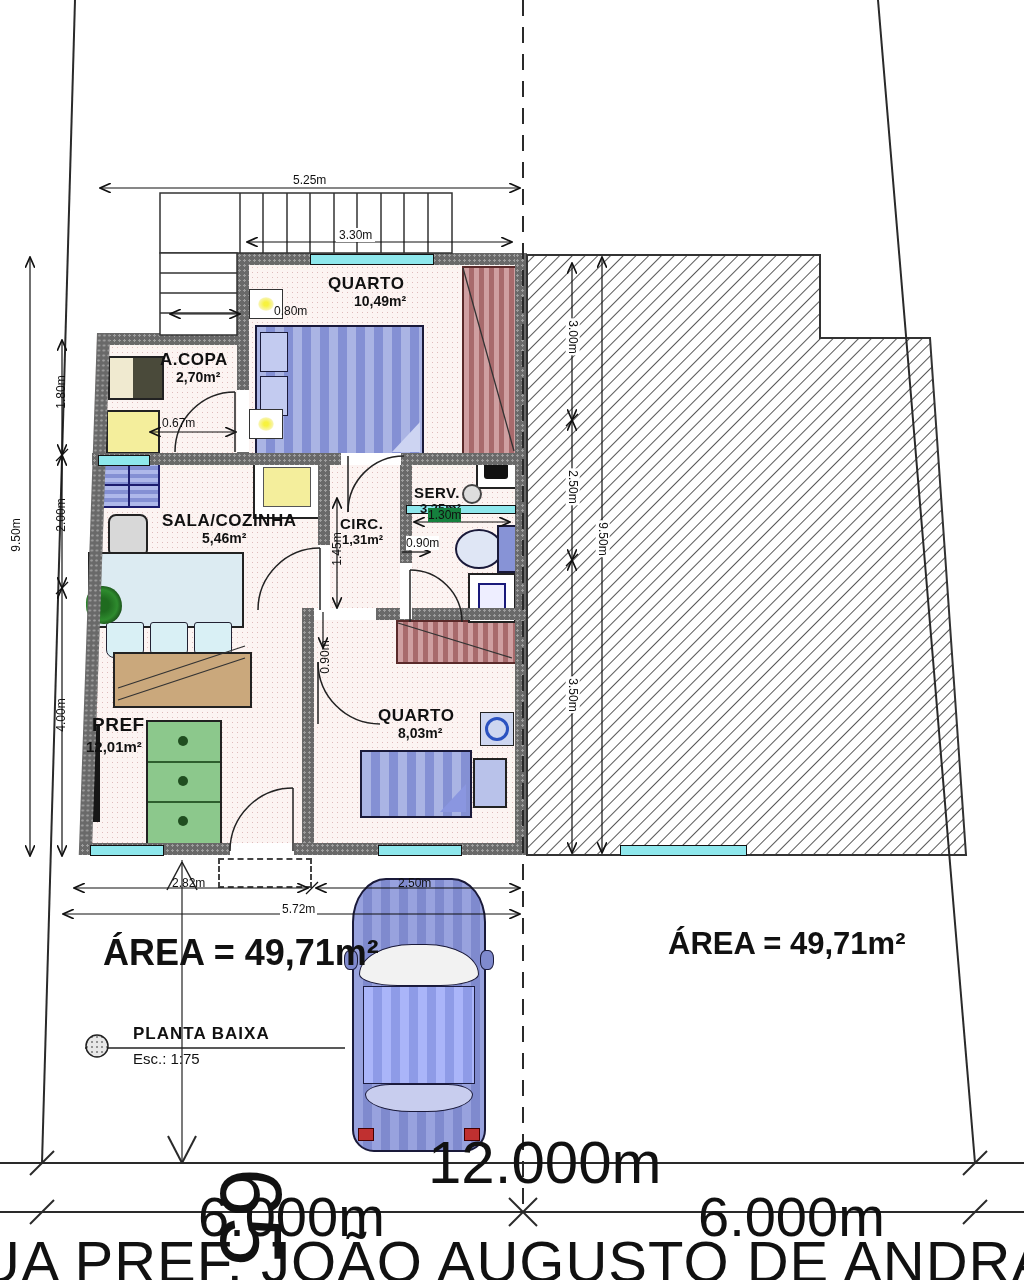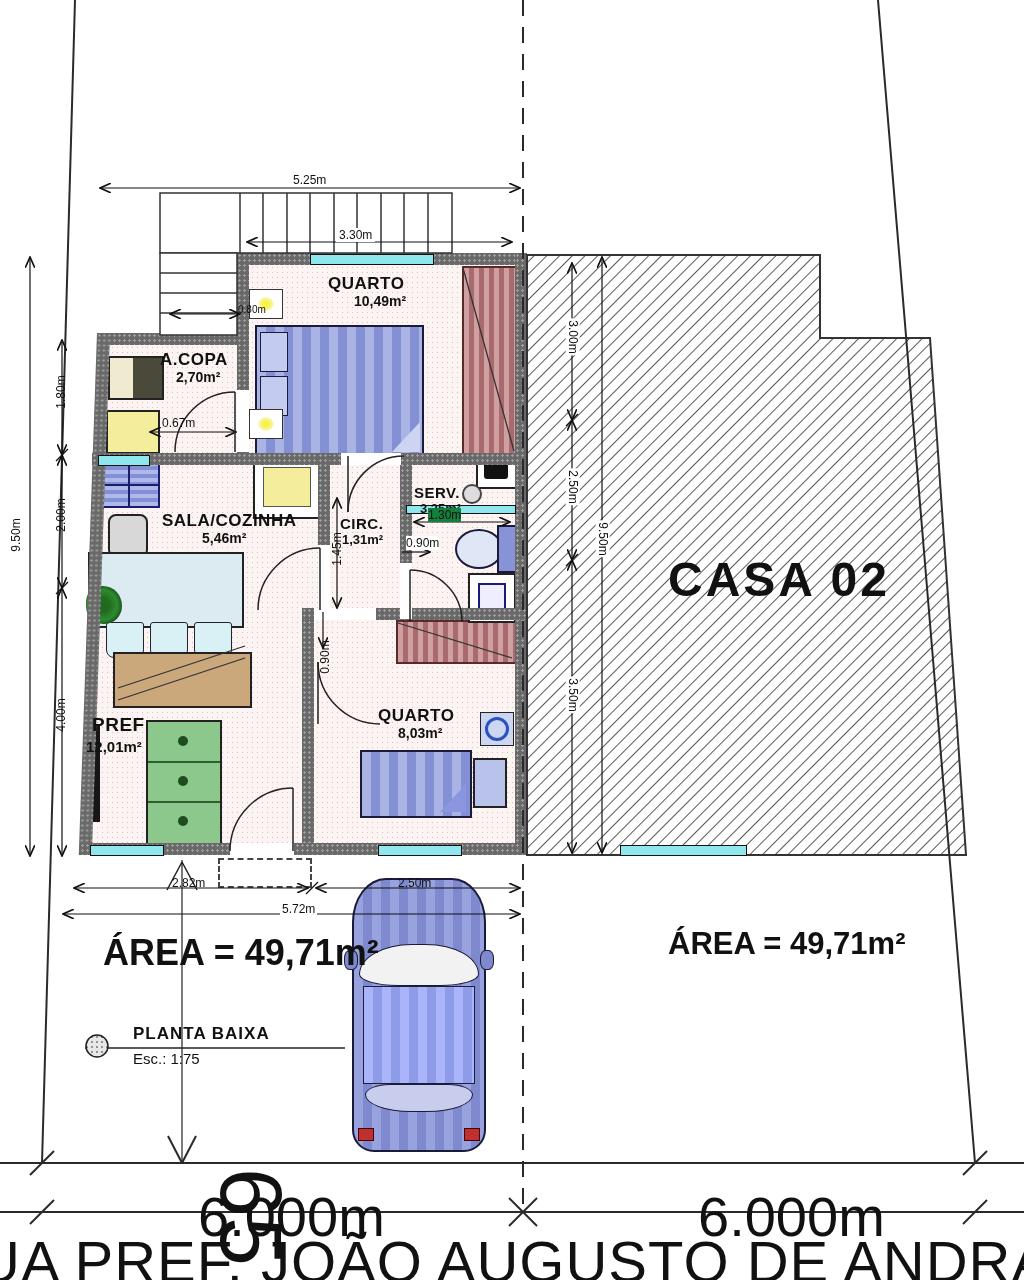--- a/index.html
+++ b/index.html
@@ -11,21 +11,21 @@
          background-image:radial-gradient(#dfbcbc 0.7px,transparent 1px);background-size:5px 5px;
          clip-path:polygon(237px 253px,527px 253px,527px 855px,80px 855px,97px 333px,237px 333px);z-index:1;}
   .wall{background-color:#696969;background-image:radial-gradient(circle,#9d9d9d 1px,transparent 1.4px);
         background-size:5px 5px;z-index:3;}
   .gap{background:#fff;z-index:4;}
   .win{background:#8ee7ec;border:1px solid #111;z-index:6;}
   svg.lines{left:0;top:0;z-index:5;}
   .furn{z-index:2;}
   .txt{z-index:7;white-space:nowrap;}
   .dim{font-size:12px;color:#111;}
-  .dimxs{font-size:10px;}
+  .dimxs{font-size:12px;margin-left:36px;}
   .rot{transform:rotate(-90deg);transform-origin:center;}
   .rotr{transform:rotate(90deg);transform-origin:center;}
   .onhatch{background:#fff;padding:0 2px;}
   .rname{font-weight:700;font-size:17px;letter-spacing:0.5px;}
   .rarea{font-weight:700;font-size:14px;}
   .big-label{font-weight:700;font-size:48px;letter-spacing:3px;}
   .area-lab{font-weight:700;font-size:36px;}
   .area-lab2{font-weight:700;font-size:31px;}
   .cap-t{font-weight:700;font-size:17px;letter-spacing:1px;}
   .cap-s{font-size:15px;}
@@ -289,26 +289,26 @@
   <div class="abs txt dim" style="left:162px;top:416px;">0.67m</div>
   <div class="abs txt dimxs" style="left:238px;top:304px;">0.80m</div>
   <div class="abs txt dim rot" style="left:320px;top:542px;">1.45m</div>
   <div class="abs txt dim" style="left:406px;top:536px;background:#fff;">0.90m</div>
   <div class="abs txt dim" style="left:428px;top:508px;background:#15803d;">1.30m</div>
   <div class="abs txt dim rot" style="left:308px;top:650px;">0.90m</div>
   <div class="abs txt dim" style="left:172px;top:876px;">2.82m</div>
   <div class="abs txt dim" style="left:398px;top:876px;">2.50m</div>
   <div class="abs txt dim" style="left:280px;top:902px;background:#fff;padding:0 2px;">5.72m</div>
 
-  <div class="abs txt big-label" style="left:668px;top:552px;">CASA 02</div>
   <div class="abs txt area-lab" style="left:103px;top:932px;">ÁREA = 49,71m²</div>
   <div class="abs txt area-lab2" style="left:668px;top:926px;">ÁREA = 49,71m²</div>
 
   <div class="abs txt cap-t" style="left:133px;top:1024px;">PLANTA BAIXA</div>
   <div class="abs txt cap-s" style="left:133px;top:1050px;">Esc.: 1:75</div>
 
+  <div class="abs txt lot-big" style="left:428px;top:1128px;">12.000m</div>
   <div class="abs txt lot-mid" style="left:198px;top:1184px;">6.000m</div>
   <div class="abs txt lot-mid" style="left:698px;top:1184px;">6.000m</div>
   <div class="abs txt lotnum" style="left:302px;top:1168px;">65</div>
 
   <div class="abs txt street" style="left:-22px;top:1228px;">UA PREF. JOÃO AUGUSTO DE ANDRA</div>
 
 </div>
 
 </body></html>

